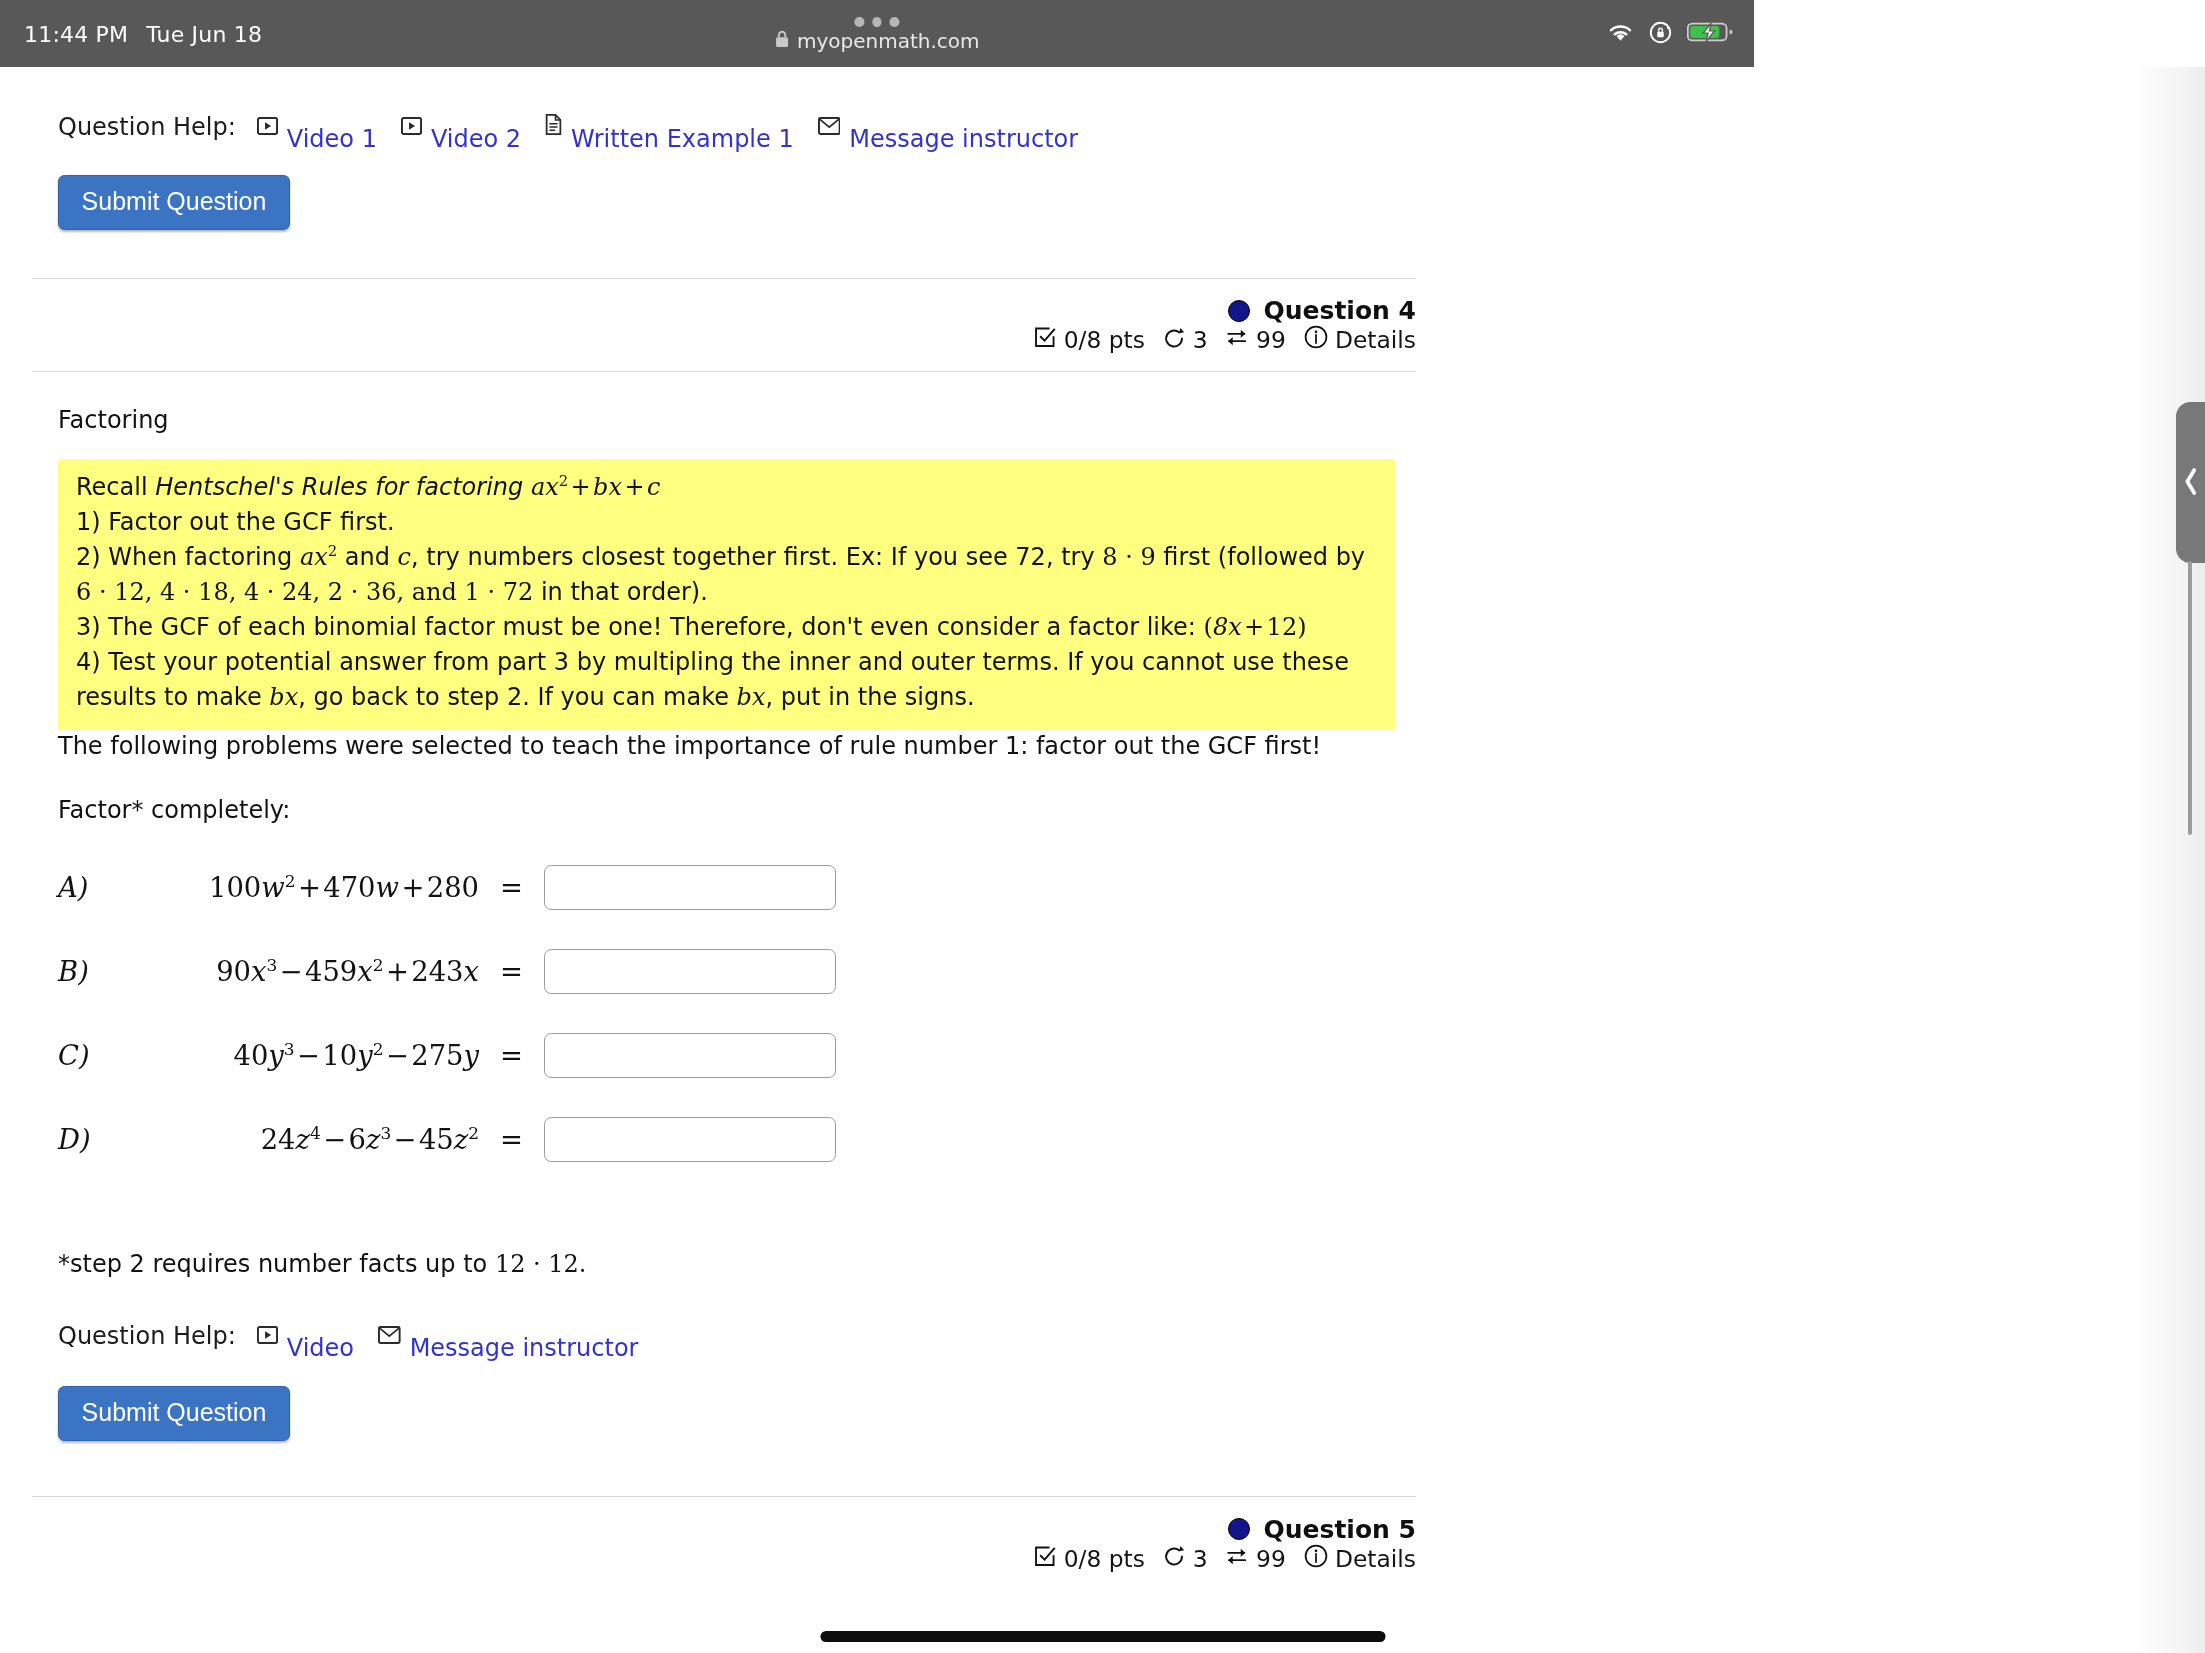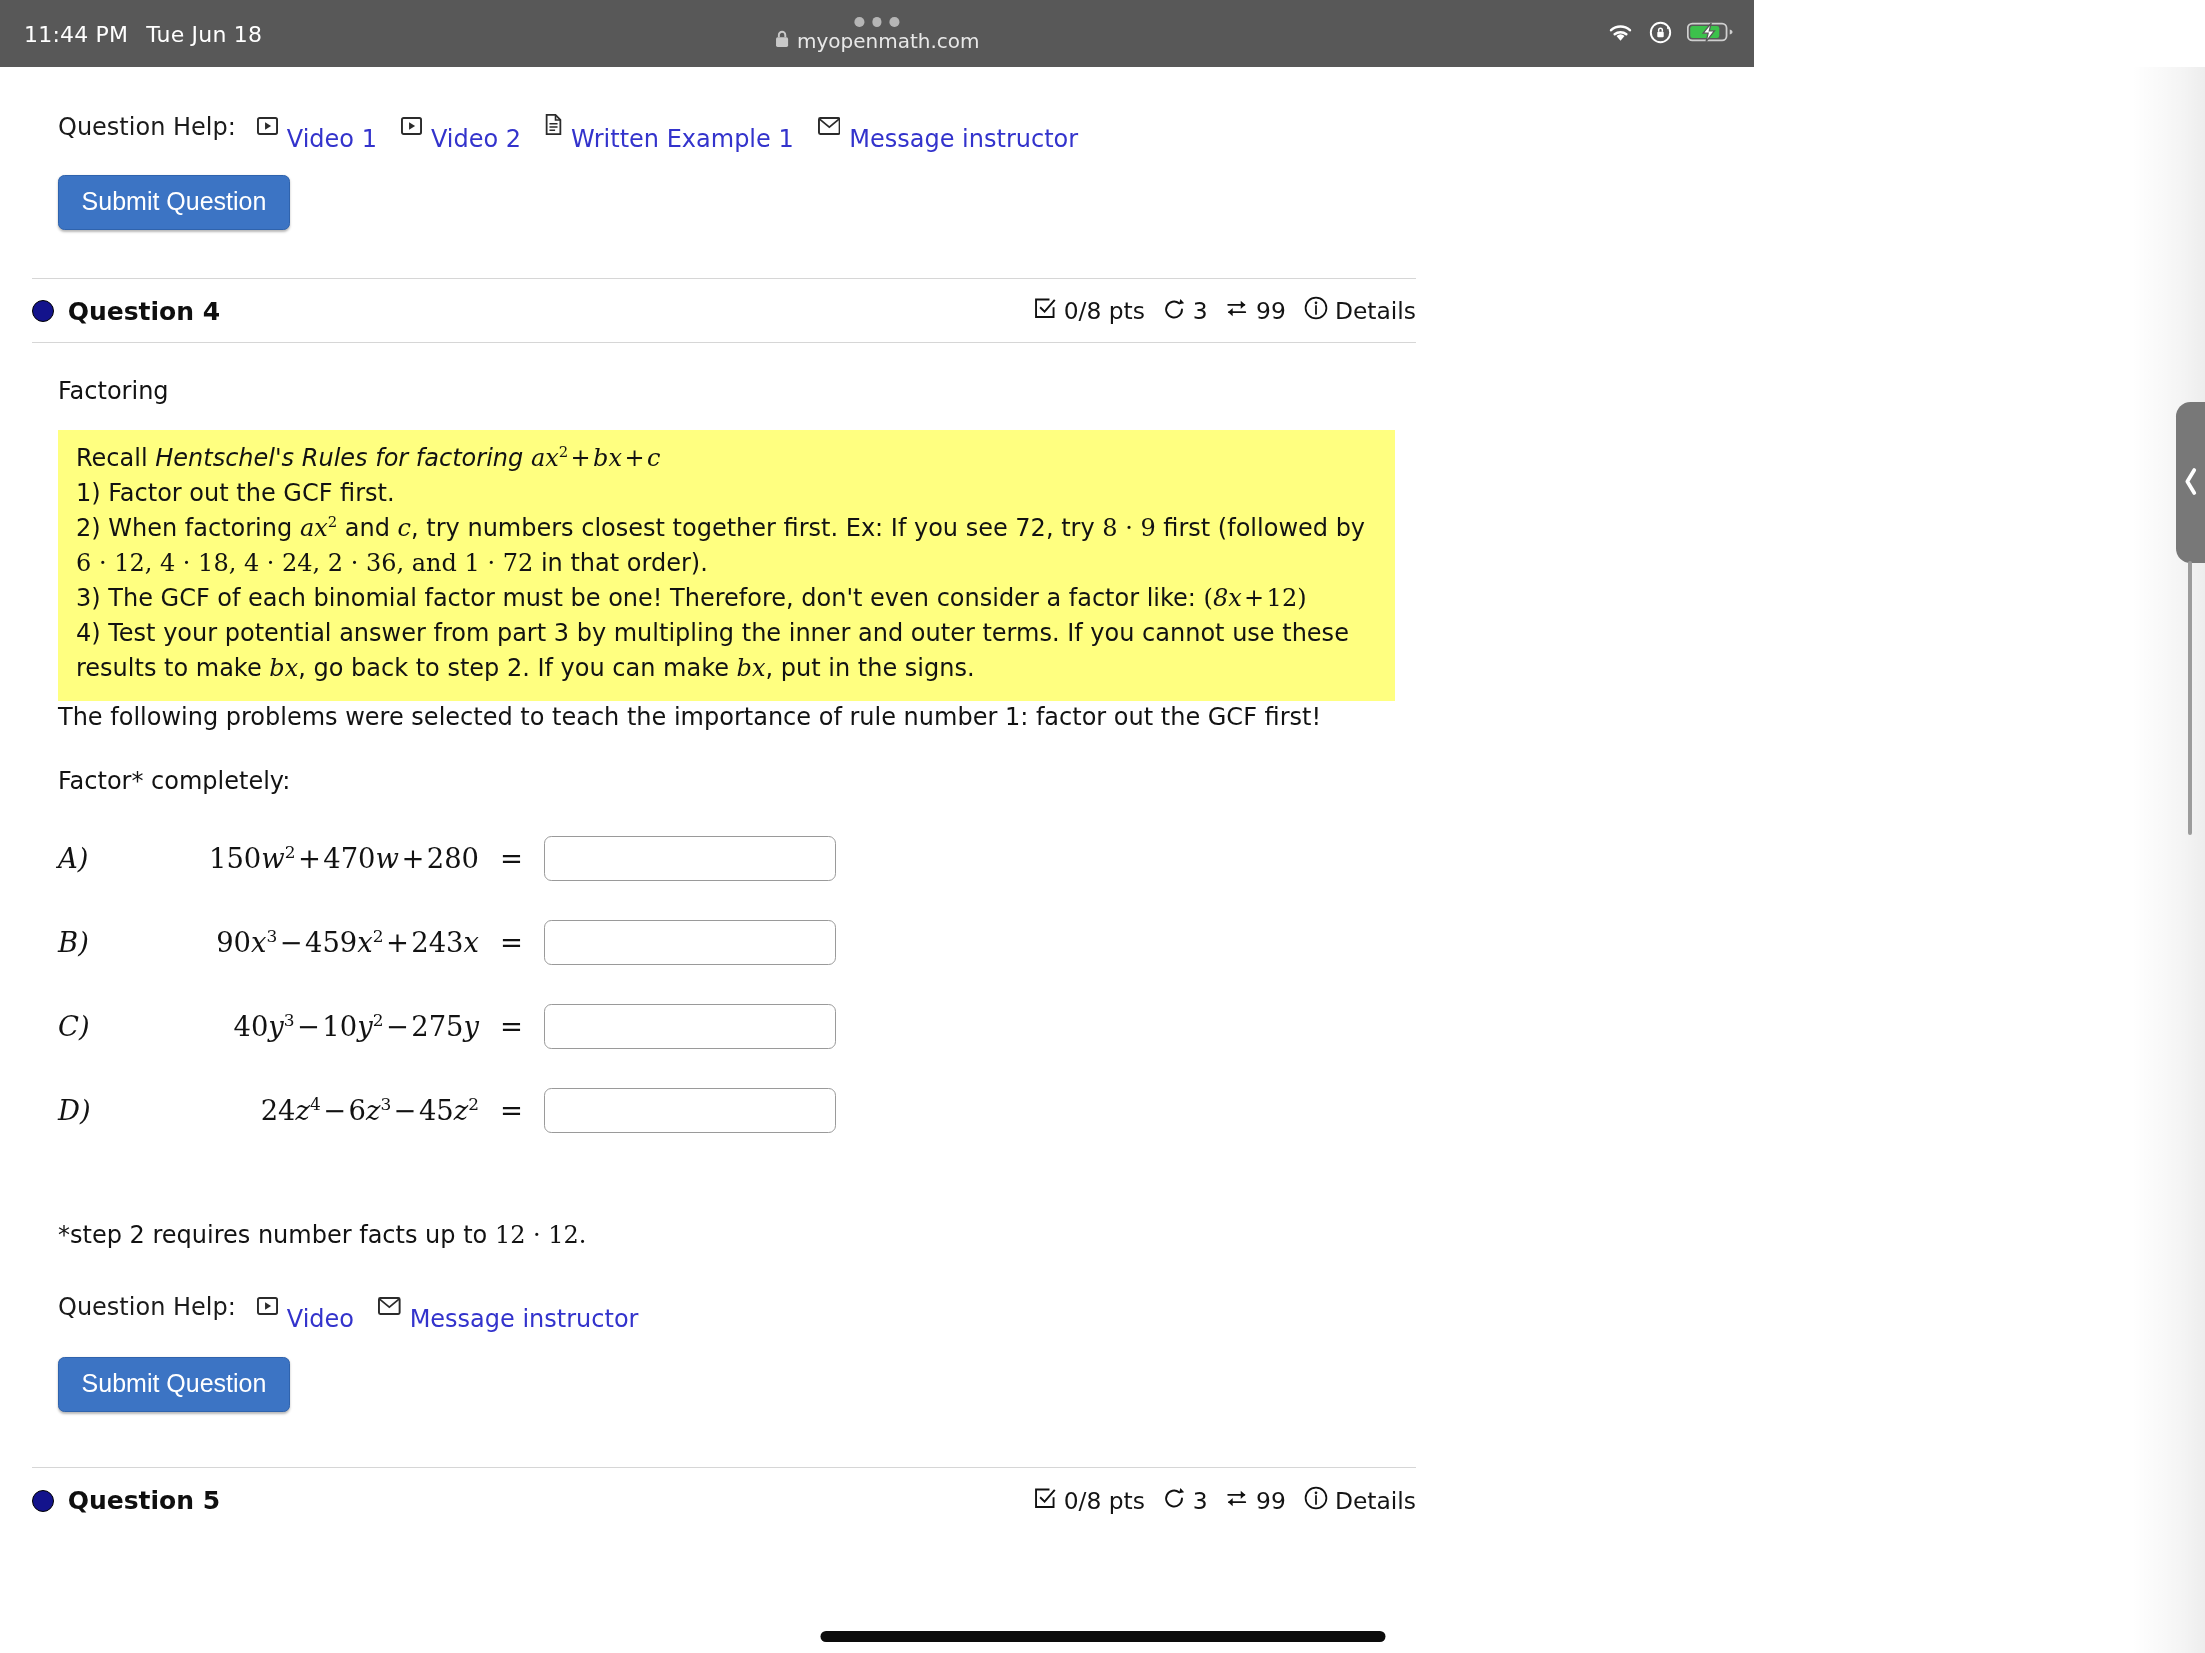--- a/index.html
+++ b/index.html
@@ -94,24 +94,25 @@
     cursor: pointer;
   }
 
   .hr {
     height: 0.8px; background: #d6d6d6;
     width: 1384px; margin-left: 32px;
   }
 
   
   .qhead {
-    display: flex; align-items: center;
+    display: flex; align-items: flex-end;
     justify-content: space-between;
     width: 1384px; margin-left: 32px;
     padding: 18px 0 16px 0;
+    flex-direction: column;
   }
   .qhead-left {
     display: flex; align-items: center; gap: 13.7px;
     font-size: 25px; font-weight: bold; color: #0f0f0f;
   }
   .bullet {
     width: 20px; height: 20px; border-radius: 50%;
     background: #13138c; border: 0.8px solid #000;
     display: inline-block;
   }
@@ -405,21 +406,21 @@
     <div class="pad" style="">
       <div class="para">The following problems were selected to teach the importance of rule number 1: factor out the GCF first!</div>
       <div class="para" style="margin-top:31px;">Factor* completely:</div>
     </div>
 
     <div class="problems">
 
       <div class="prow">
         <span class="plabel">A)</span>
         <span class="pexpr">
-          <span class="mn">150</span><span class="mi">w</span><sup class="ex">2</sup><span class="mop">+</span><span class="mn">470</span><span class="mi">w</span><span class="mop">+</span><span class="mn">280</span>
+          <span class="mn">100</span><span class="mi">w</span><sup class="ex">2</sup><span class="mop">+</span><span class="mn">470</span><span class="mi">w</span><span class="mop">+</span><span class="mn">280</span>
         </span>
         <span class="peq">=</span>
         <input class="pinput" type="text" value="" style="">
       </div>
 
       <div class="prow">
         <span class="plabel">B)</span>
         <span class="pexpr">
           <span class="mn">90</span><span class="mi">x</span><sup class="ex">3</sup><span class="mop">−</span><span class="mn">459</span><span class="mi">x</span><sup class="ex">2</sup><span class="mop">+</span><span class="mn">243</span><span class="mi">x</span>
         </span>

